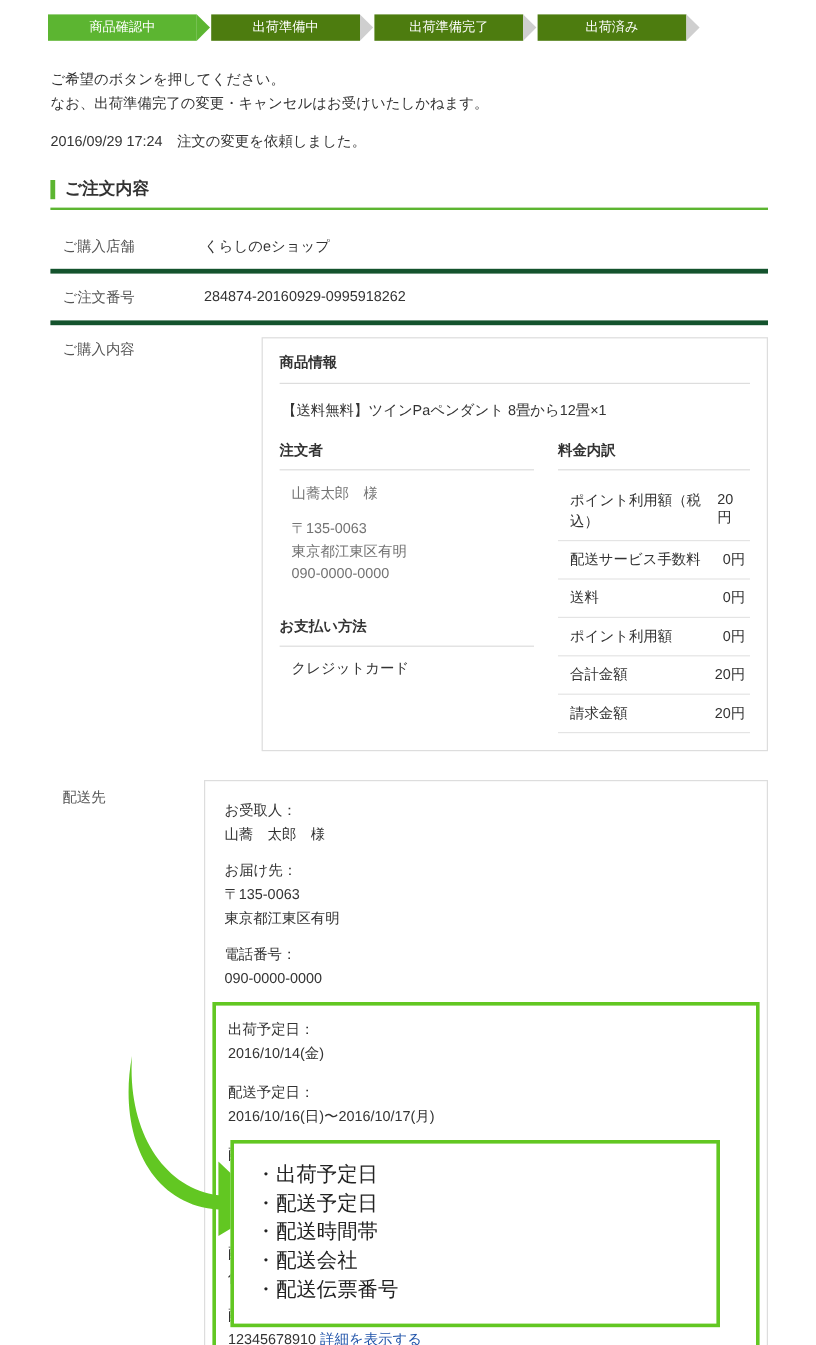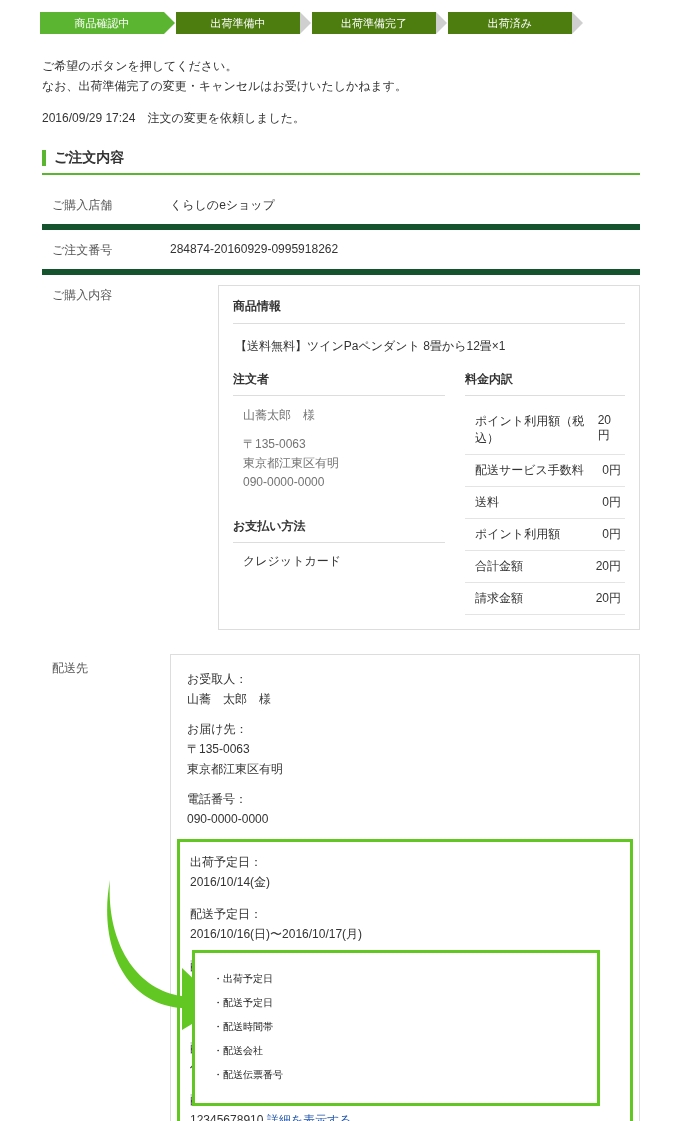--- a/index.html
+++ b/index.html
@@ -90,21 +90,21 @@
     font-weight: bold;
     color: #333;
   }
 
   
   .info-table {
     margin: 10px 40px 0 42px;
   }
   .info-row {
     display: flex;
-    border-bottom: 6px solid #14532d;
+    border-bottom: 4px solid #14532d;
     min-height: 34px;
     align-items: flex-start;
   }
   .info-row.no-border { border-bottom: none; justify-content: center; }
   .info-label {
     width: 128px;
     padding: 12px 0 10px 10px;
     color: #555;
     font-size: 12px;
     box-sizing: border-box;
@@ -207,21 +207,21 @@
     position: absolute;
     left: 192px;
     top: 950px;
     width: 408px;
     border: 3px solid #62c722;
     box-sizing: border-box;
     padding: 14px 18px 16px 18px;
     background: #fff;
   }
   .callout .bullet {
-    font-size: 10px;
+    font-size: 17px;
     line-height: 24px;
     color: #222;
   }
   .callout .sent {
     font-size: 14px;
     line-height: 24px;
     font-weight: bold;
     color: #222;
     margin-top: 6px;
   }

